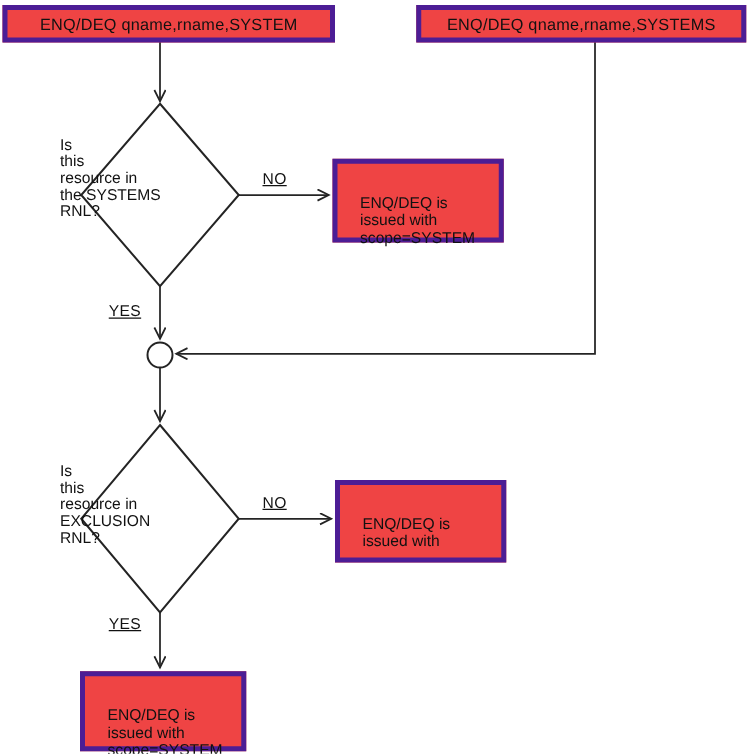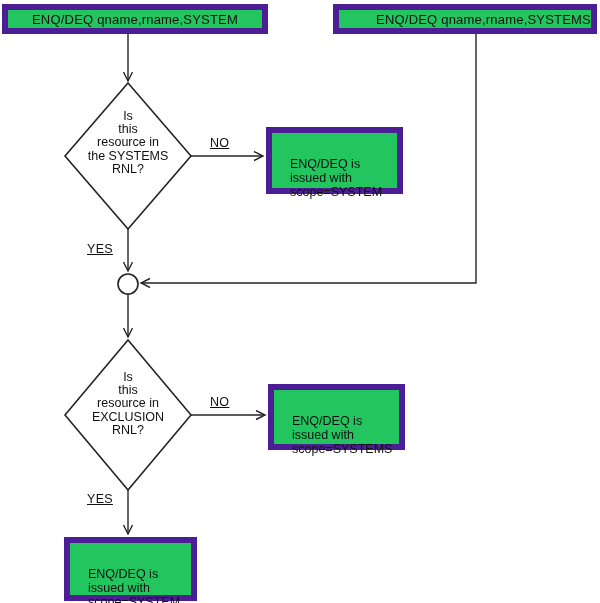--- a/index.html
+++ b/index.html
@@ -16,39 +16,39 @@
     color: #111111;
   }
   .layer {
     position: absolute;
     left: 0; top: 0;
     width: 600px; height: 603px;
   }
   .box {
     position: absolute;
     box-sizing: border-box;
-    border: 6px solid #4c1d95;
-    background: #22c55e;
+    border: 4px solid #4c1d95;
+    background: #ef4444;
   }
   .start-box {
     display: flex;
     align-items: center;
     justify-content: center;
     font-size: 13px;
     letter-spacing: 0.2px;
     white-space: nowrap;
   }
   .result-box {
     font-size: 12.5px;
     line-height: 14px;
   }
   .result-box .inner { padding: 24px 4px 0 18px; }
   .diamond-text {
     position: absolute;
-    text-align: center;
+    text-align: left;
     font-size: 12.5px;
     line-height: 13.2px;
     white-space: nowrap;
   }
   .edge-label {
     position: absolute;
     font-size: 12.5px;
     letter-spacing: 0.3px;
     text-decoration: underline;
   }
@@ -83,21 +83,21 @@
 
     <path d="M191,415 L265,415" fill="none" stroke="#242424" stroke-width="1.4" marker-end="url(#arrow)"></path>
 
     <path d="M128,490 L128,534" fill="none" stroke="#242424" stroke-width="1.4" marker-end="url(#arrow)"></path>
   </svg>
 
   <div class="box start-box" style="left:2px; top:4px; width:266px; height:30px;">
     <span>ENQ/DEQ qname,rname,SYSTEM</span>
   </div>
 
-  <div class="box start-box" style="left:333px; top:4px; width:264px; height:30px;justify-content:flex-end;">
+  <div class="box start-box" style="left:333px; top:4px; width:264px; height:30px;">
     <span>ENQ/DEQ qname,rname,SYSTEMS</span>
   </div>
 
   <div class="diamond-text" style="left:48px; top:110px; width:160px;">
     <div>Is</div>
     <div>this</div>
     <div>resource in</div>
     <div>the SYSTEMS</div>
     <div>RNL?</div>
   </div>
@@ -115,21 +115,20 @@
       <div>ENQ/DEQ is</div>
       <div>issued with</div>
       <div>scope=SYSTEM</div>
     </div>
   </div>
 
   <div class="box result-box" style="left:268px; top:384px; width:137px; height:66px;">
     <div class="inner">
       <div>ENQ/DEQ is</div>
       <div>issued with</div>
-      <div>scope=SYSTEMS</div>
     </div>
   </div>
 
   <div class="box result-box" style="left:64px; top:537px; width:133px; height:64px;">
     <div class="inner">
       <div>ENQ/DEQ is</div>
       <div>issued with</div>
       <div>scope=SYSTEM</div>
     </div>
   </div>

